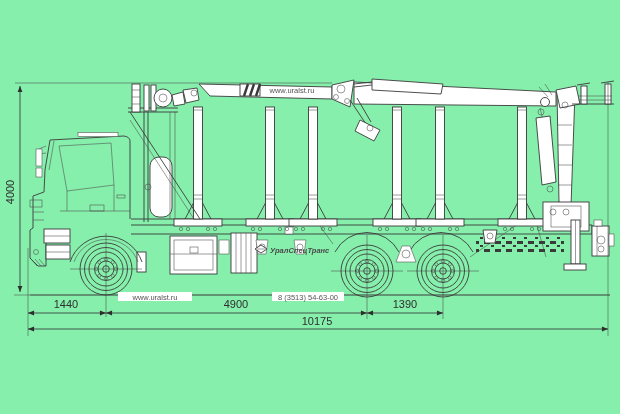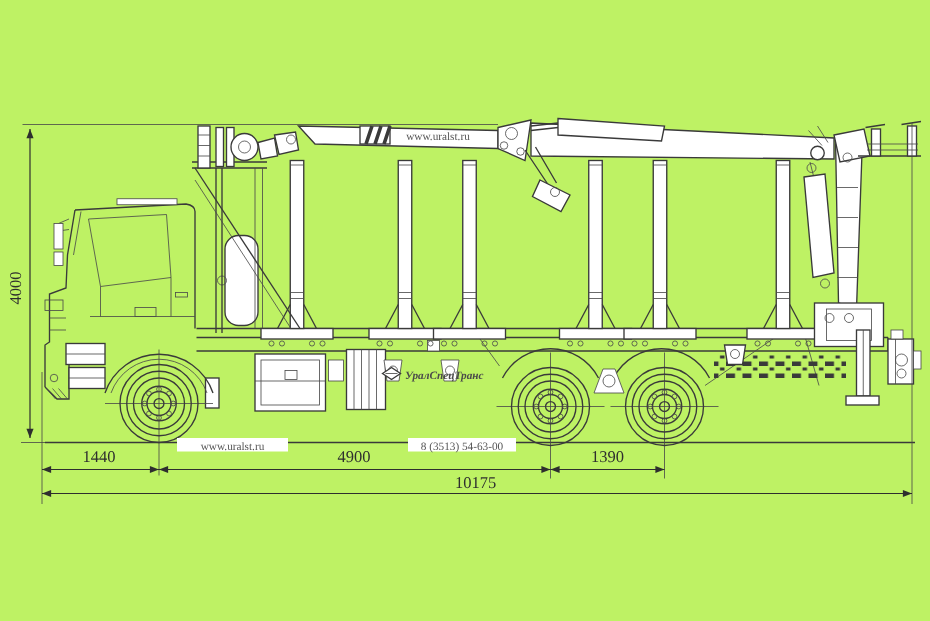--- a/index.html
+++ b/index.html
@@ -1,17 +1,17 @@
 <!DOCTYPE html>
 <html><head>
 <meta charset="utf-8">
 <style>
   html,body{margin:0;padding:0;background:#fff;}
-  .stage{position:relative;width:620px;height:414px;background:#bef264;overflow:hidden;
-         font-family:Liberation Serif, serif;outline:1px solid #e4e4e4;}
+  .stage{position:relative;width:620px;height:414px;background:#86efac;overflow:hidden;
+         font-family:Liberation Sans, sans-serif;outline:1px solid #e4e4e4;}
   svg{display:block;}
   .ln{stroke:#3a3a3a;stroke-width:0.9;fill:none;}
   .lnthin{stroke:#4a4a4a;stroke-width:0.55;fill:none;}
   .dim{stroke:#2e2e2e;stroke-width:0.8;fill:none;}
   .ext{stroke:#4a4a4a;stroke-width:0.55;fill:none;}
   .fillwhite{fill:#ffffff;}
   .dimtxt{font-size:11px;fill:#2e2e2e;}
   .wm{font-size:7.5px;fill:#555555;}
   .logo{font-size:7.5px;font-style:italic;font-weight:bold;fill:#4a4a4a;}
   .dark{fill:#3a3a3a;stroke:none;}

